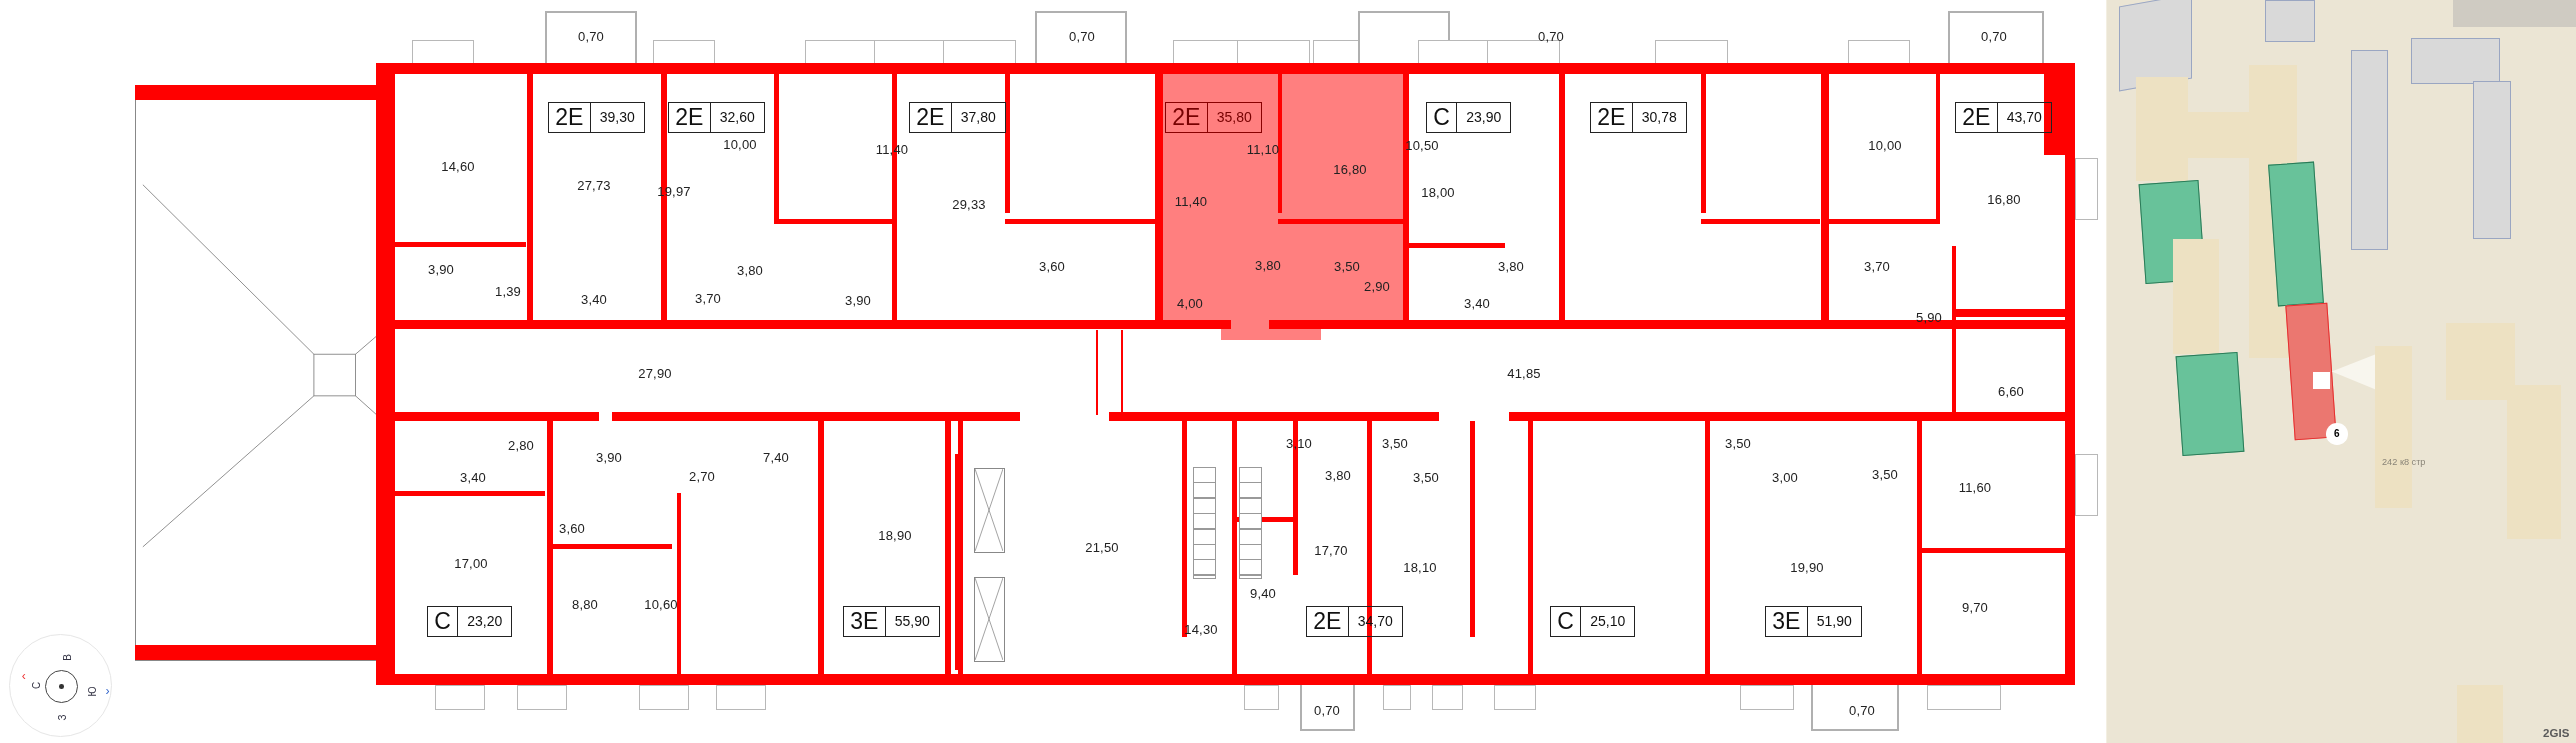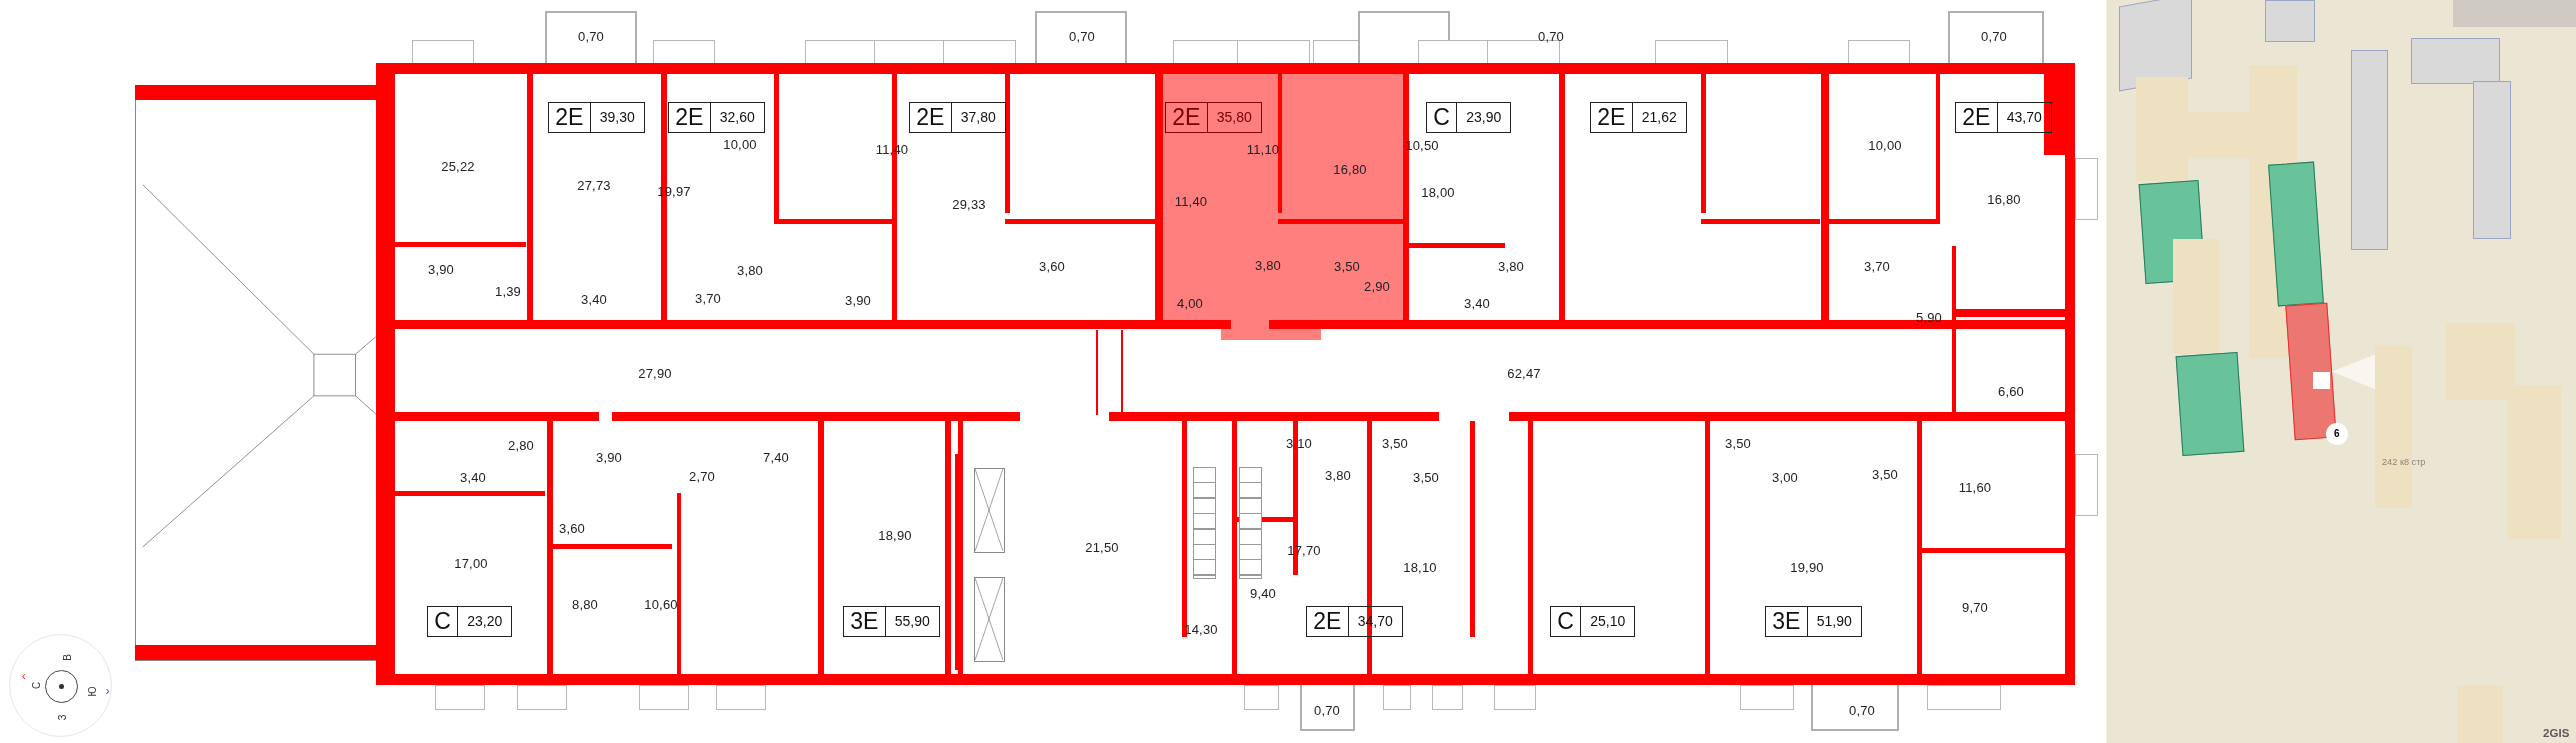--- a/index.html
+++ b/index.html
@@ -166,21 +166,21 @@
   <div class="tag sel-tag" style="left:1165px;top:102px">
       <span class="t">2Е</span>
       <span class="a">35,80</span>
     </div>
   <div class="tag" style="left:1426px;top:102px">
       <span class="t">С</span>
       <span class="a">23,90</span>
     </div>
   <div class="tag" style="left:1590px;top:102px">
       <span class="t">2Е</span>
-      <span class="a">21,62</span>
+      <span class="a">30,78</span>
     </div>
   <div class="tag" style="left:1955px;top:102px">
       <span class="t">2Е</span>
       <span class="a">43,70</span>
     </div>
   <div class="tag" style="left:427px;top:606px">
       <span class="t">С</span>
       <span class="a">23,20</span>
     </div>
   <div class="tag" style="left:843px;top:606px">
@@ -193,21 +193,21 @@
     </div>
   <div class="tag" style="left:1550px;top:606px">
       <span class="t">С</span>
       <span class="a">25,10</span>
     </div>
   <div class="tag" style="left:1765px;top:606px">
       <span class="t">3Е</span>
       <span class="a">51,90</span>
     </div>
 
-  <span class="lbl" style="left:458px;top:166px">25,22</span>
+  <span class="lbl" style="left:458px;top:166px">14,60</span>
   <span class="lbl" style="left:441px;top:269px">3,90</span>
   <span class="lbl" style="left:508px;top:291px">1,39</span>
   <span class="lbl" style="left:594px;top:185px">27,73</span>
   <span class="lbl" style="left:594px;top:299px">3,40</span>
   <span class="lbl" style="left:674px;top:191px">19,97</span>
   <span class="lbl" style="left:740px;top:144px">10,00</span>
   <span class="lbl" style="left:750px;top:270px">3,80</span>
   <span class="lbl" style="left:708px;top:298px">3,70</span>
   <span class="lbl" style="left:969px;top:204px">29,33</span>
   <span class="lbl" style="left:892px;top:149px">11,40</span>
@@ -224,38 +224,38 @@
   <span class="lbl" style="left:1422px;top:145px">10,50</span>
   <span class="lbl" style="left:1511px;top:266px">3,80</span>
   <span class="lbl" style="left:1477px;top:303px">3,40</span>
   <span class="lbl" style="left:1885px;top:145px">10,00</span>
   <span class="lbl" style="left:1877px;top:266px">3,70</span>
   <span class="lbl" style="left:2004px;top:199px">16,80</span>
   <span class="lbl" style="left:1929px;top:317px">5,90</span>
   <span class="lbl" style="left:2011px;top:391px">6,60</span>
 
   <span class="lbl" style="left:655px;top:373px">27,90</span>
-  <span class="lbl" style="left:1524px;top:373px">62,47</span>
+  <span class="lbl" style="left:1524px;top:373px">41,85</span>
 
   <span class="lbl" style="left:473px;top:477px">3,40</span>
   <span class="lbl" style="left:521px;top:445px">2,80</span>
   <span class="lbl" style="left:609px;top:457px">3,90</span>
   <span class="lbl" style="left:702px;top:476px">2,70</span>
   <span class="lbl" style="left:572px;top:528px">3,60</span>
   <span class="lbl" style="left:776px;top:457px">7,40</span>
   <span class="lbl" style="left:471px;top:563px">17,00</span>
   <span class="lbl" style="left:585px;top:604px">8,80</span>
   <span class="lbl" style="left:661px;top:604px">10,60</span>
   <span class="lbl" style="left:895px;top:535px">18,90</span>
   <span class="lbl" style="left:1102px;top:547px">21,50</span>
   <span class="lbl" style="left:1201px;top:629px">14,30</span>
   <span class="lbl" style="left:1338px;top:475px">3,80</span>
   <span class="lbl" style="left:1299px;top:443px">3,10</span>
   <span class="lbl" style="left:1263px;top:593px">9,40</span>
-  <span class="lbl" style="left:1304px;top:550px">17,70</span>
+  <span class="lbl" style="left:1331px;top:550px">17,70</span>
   <span class="lbl" style="left:1395px;top:443px">3,50</span>
   <span class="lbl" style="left:1426px;top:477px">3,50</span>
   <span class="lbl" style="left:1420px;top:567px">18,10</span>
   <span class="lbl" style="left:1738px;top:443px">3,50</span>
   <span class="lbl" style="left:1785px;top:477px">3,00</span>
   <span class="lbl" style="left:1885px;top:474px">3,50</span>
   <span class="lbl" style="left:1807px;top:567px">19,90</span>
   <span class="lbl" style="left:1975px;top:487px">11,60</span>
   <span class="lbl" style="left:1975px;top:607px">9,70</span>
 

